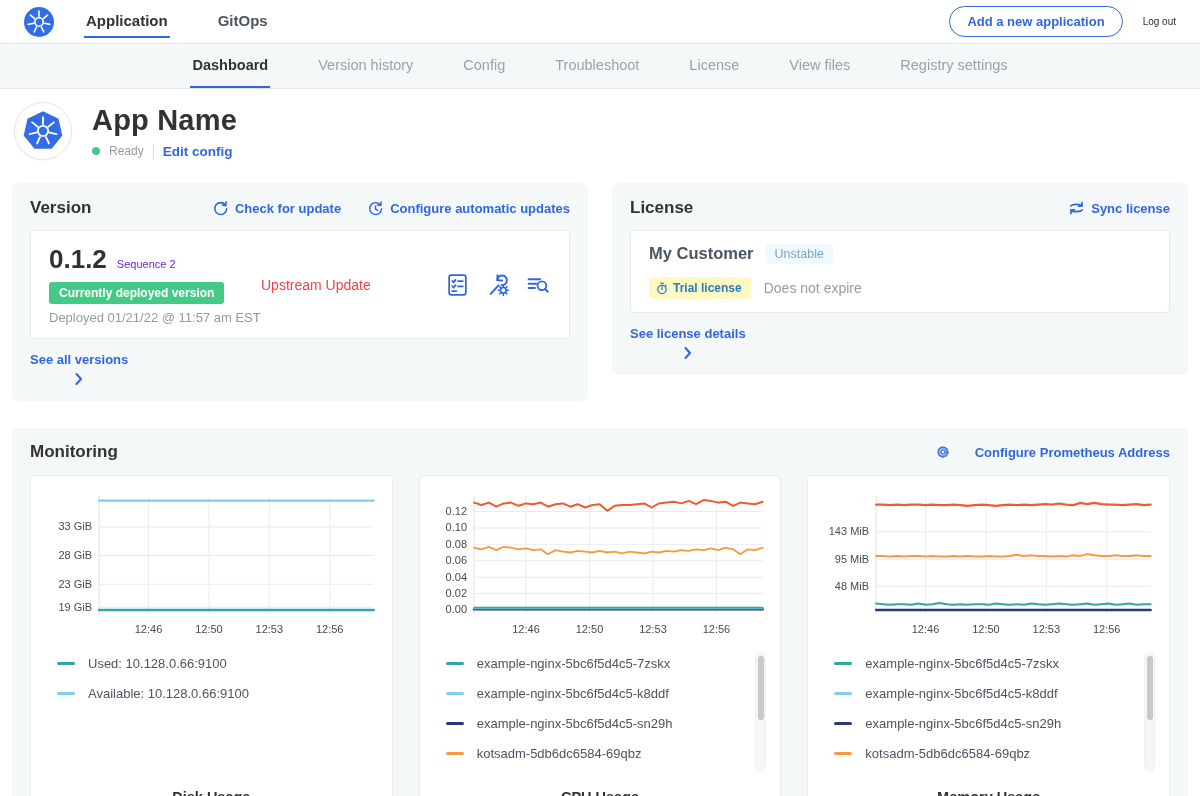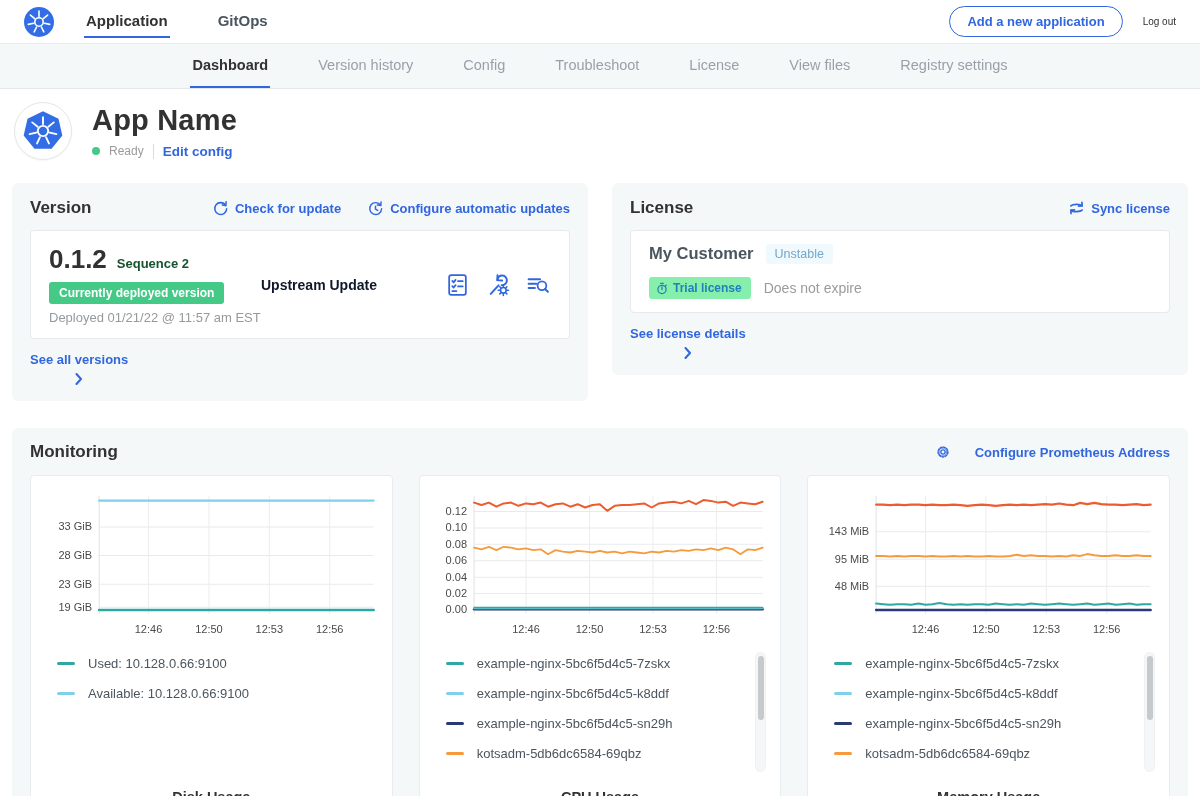--- a/index.html
+++ b/index.html
@@ -35,33 +35,33 @@
   .card { background:#f5f8f9; border-radius:6px; padding:15px 18px 16px 18px; width:576px; }
   .card-head { display:flex; align-items:center; margin-bottom:12px; }
   .card-head h2 { font-size:17px; font-weight:bold; color:#323232; }
   .card-links { margin-left:auto; display:flex; gap:26px; }
   .inner-card { background:#fff; border:1px solid #e7eaec; border-radius:4px; padding:13px 18px; }
 
   .version-inner { display:flex; align-items:center; min-height:90px; }
   .v-left { width:212px; }
   .v-num-row { display:flex; align-items:baseline; gap:10px; }
   .v-num { font-size:26px; font-weight:bold; color:#323232; }
-  .v-seq { font-size:13px; color:#14532d;font-weight:bold; }
+  .v-seq { font-size:11px; color:#6d28d9; }
   .v-badge { display:inline-block; margin:7px 0 6px 0; background:#44c987; color:#fff; font-size:12px; font-weight:bold; padding:4px 10px; border-radius:3px; }
   .v-deployed { font-size:13px; color:#949a9e; }
-  .v-mid { font-size:14px; font-weight:700; color:#0f172a; }
+  .v-mid { font-size:14px; font-weight:400; color:#ef4444; }
   .v-icons { margin-left:auto; display:flex; gap:15px; align-items:center; }
   .v-icons .icon-btn { cursor:pointer; display:flex; }
   .see-link { margin-top:13px;flex-direction:column; }
 
   .cust-row { display:flex; gap:12px; }
   .cust-name { font-size:16.5px; font-weight:bold; color:#4a555f; }
   .badge-unstable { background:#f0f9fd; color:#73a8c9; font-size:12.5px; padding:3px 9px; border-radius:3px; }
   .lic-row2 { display:flex; align-items:center; gap:13px; margin-top:13px; }
-  .badge-trial { background:#86efac; color:#2180bd; font-size:12px; font-weight:bold; padding:4px 9px 4px 7px; border-radius:3px; display:inline-flex; align-items:center; gap:5px; }
+  .badge-trial { background:#fef9c3; color:#2180bd; font-size:12px; font-weight:bold; padding:4px 9px 4px 7px; border-radius:3px; display:inline-flex; align-items:center; gap:5px; }
   .lic-expiry { font-size:14px; color:#9b9b9b; }
 
   
   .monitoring { margin:27px 12px 0 12px; background:#f5f8f9; border-radius:6px; padding:14px 18px 16px 18px; }
   .mon-head { display:flex; align-items:center; }
   .mon-head h2 { font-size:17px; font-weight:bold; }
   .mon-head .link { margin-left:auto;gap:24px; }
   .charts-row { display:flex; gap:26px; margin-top:13px; }
   .chart-card { background:#fff; border:1px solid #e9ecee; border-radius:4px; width:363px; height:345px; padding:12px 10px 10px 10px; display:flex; flex-direction:column; position:relative; }
   svg.chart { width:100%; height:152px; display:block; }

